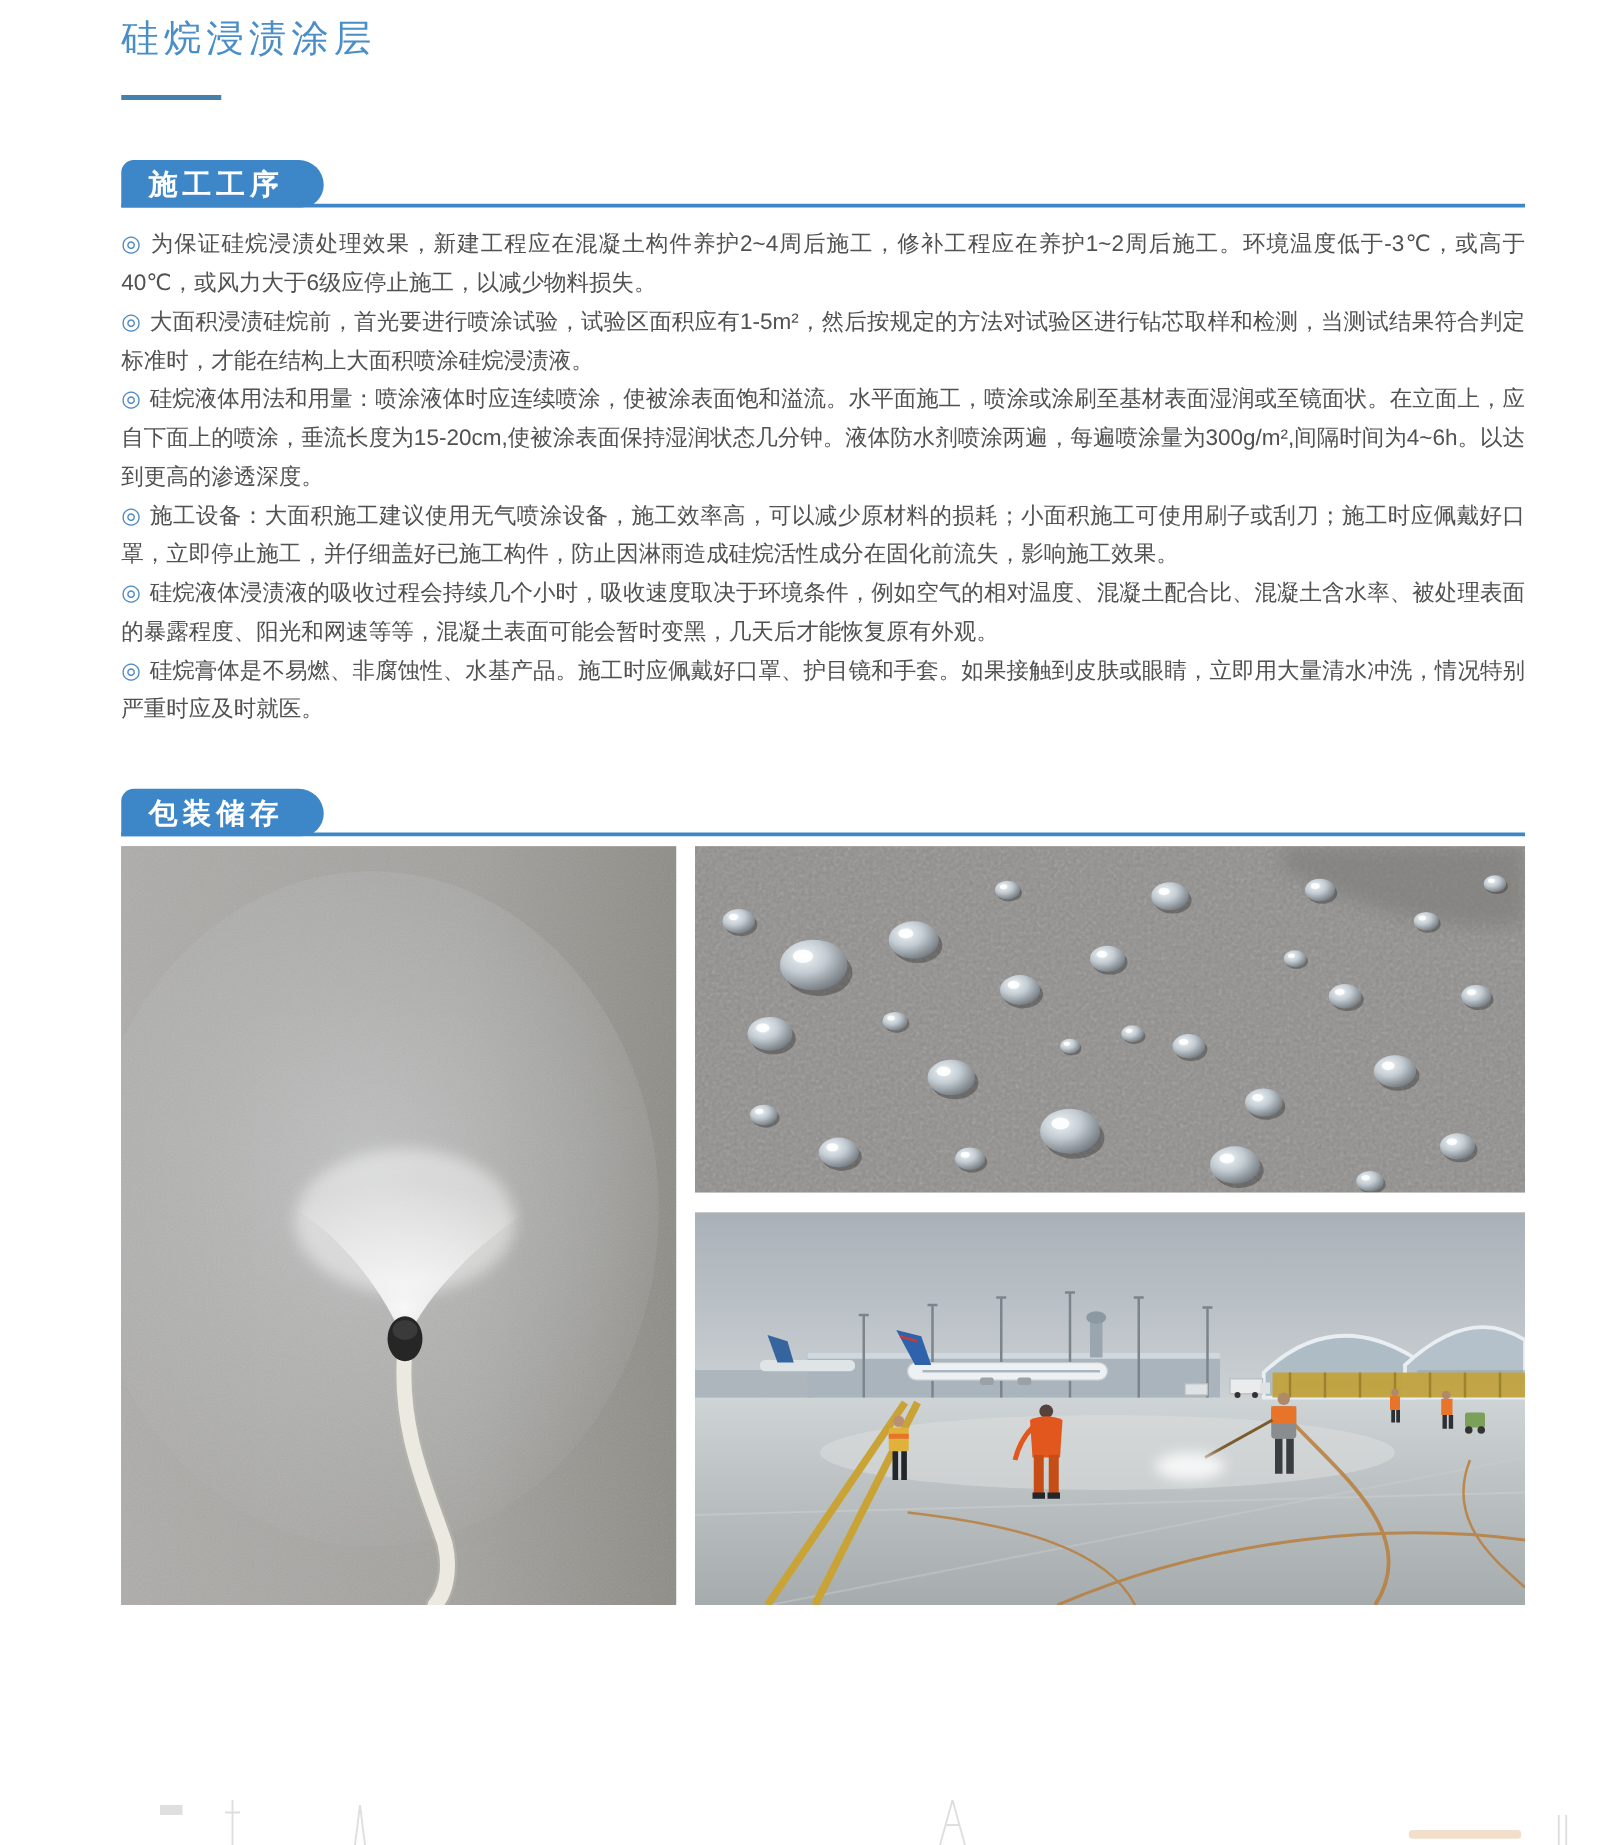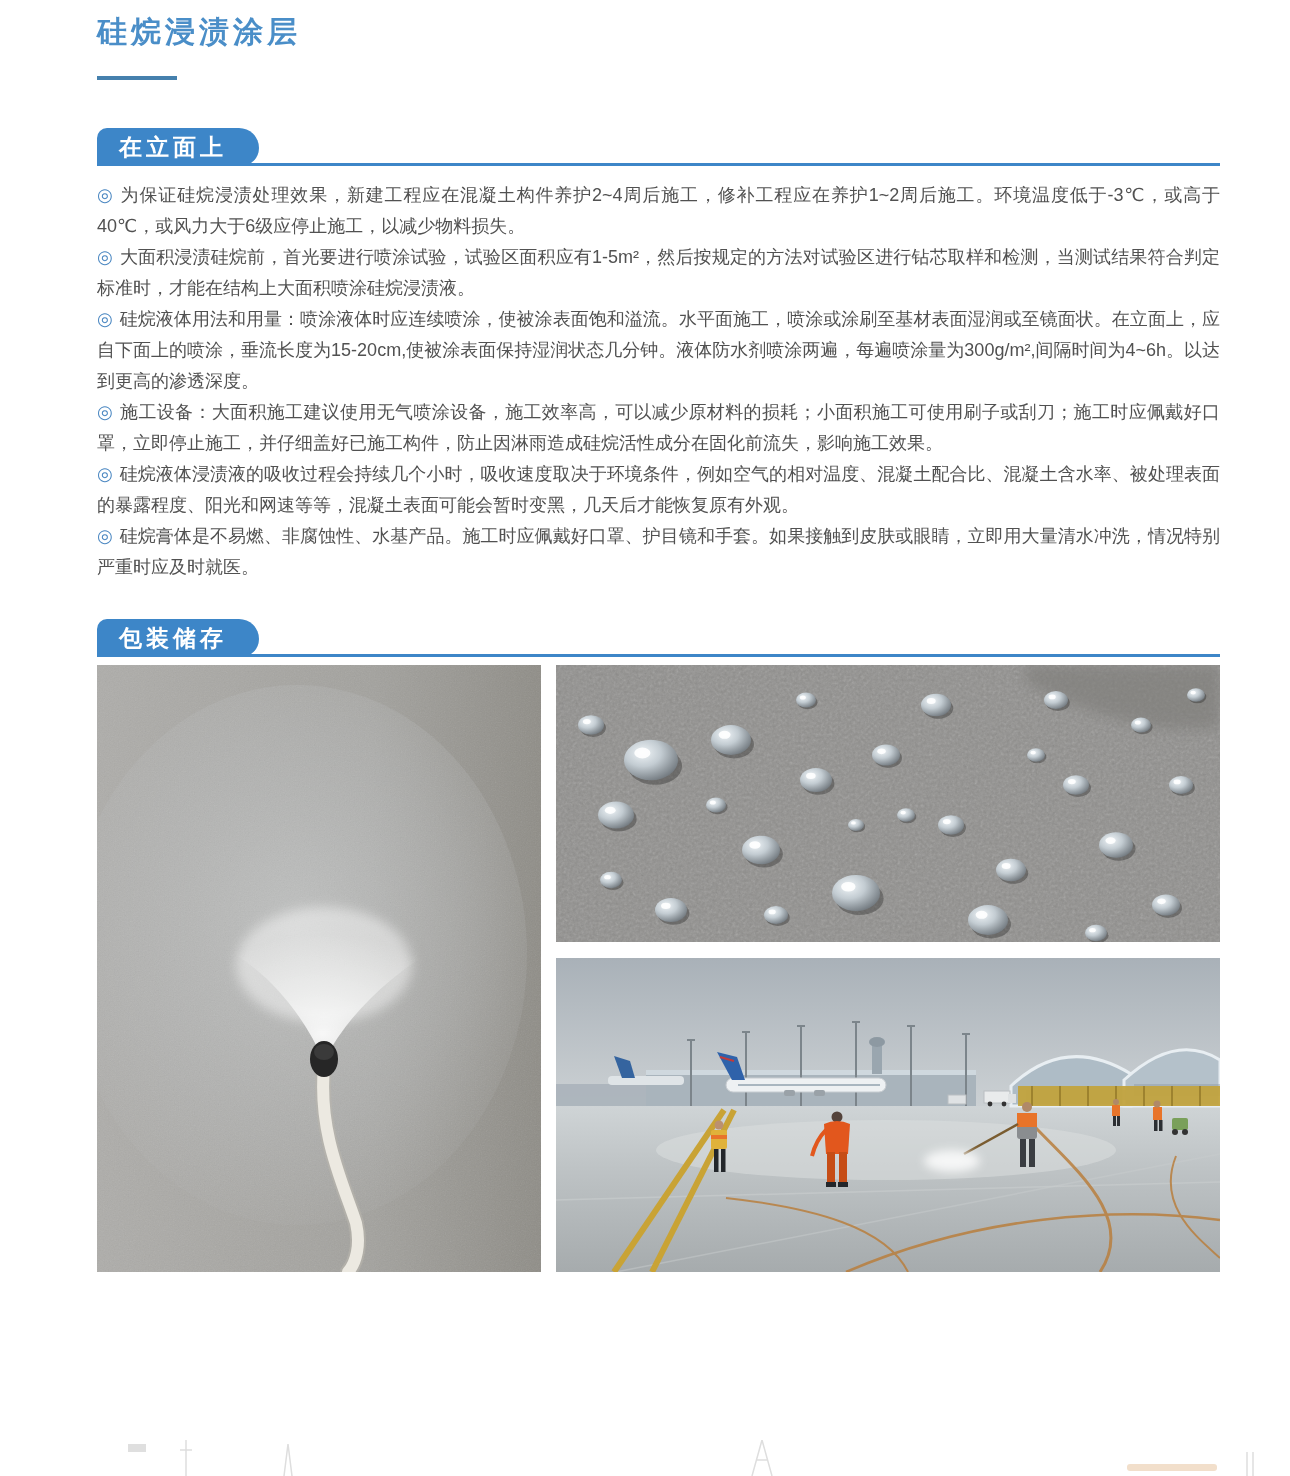--- a/index.html
+++ b/index.html
@@ -4,27 +4,27 @@
 <style>
   html,body { margin:0; padding:0; background:#ffffff; }
   .page {
     position:relative; width:1290px; height:1476px; background:#ffffff;
     overflow:hidden; font-family:"Liberation Sans","DejaVu Sans",sans-serif;
   }
   .content { position:absolute; left:97px; top:0; width:1123px; }
 
   .page-title {
     margin:0; padding-top:12px;
-    font-size:30px; line-height:40px; font-weight:700;
+    font-size:30px; line-height:40px; font-weight:400;
     color:#4a8ec8; letter-spacing:4px;
   }
   .title-dash { width:80px; height:4px; background:#4580ad; margin-top:24px; }
 
   .section-head { position:relative; margin-top:48px; height:38px; }
-  .section-head.second { margin-top:36px; }
+  .section-head.second { margin-top:48px; }
   .section-head .rule {
     position:absolute; left:0; right:0; bottom:0; height:3px; background:#3d86c8;
   }
   .badge {
     position:absolute; left:0; bottom:0; height:38px; line-height:38px;
     padding:0 32px 0 22px; background:#3d86c8; color:#ffffff;
     font-weight:700; font-size:23px; letter-spacing:4px;
     border-radius:10px 20px 18px 0;
   }
 
@@ -48,21 +48,21 @@
 </head>
 <body>
 
 <div class="page">
   <div class="content">
 
     <h1 class="page-title">硅烷浸渍涂层</h1>
     <div class="title-dash"></div>
 
     <div class="section-head">
-      <span class="badge">在立面上</span>
+      <span class="badge">施工工序</span>
       <div class="rule"></div>
     </div>
     <div class="bullets">
       <p class="bullet"><span class="marker">◎</span><span>为保证硅烷浸渍处理效果，新建工程应在混凝土构件养护2~4周后施工，修补工程应在养护1~2周后施工。环境温度低于-3℃，或高于40℃，或风力大于6级应停止施工，以减少物料损失。</span></p>
       <p class="bullet"><span class="marker">◎</span><span>大面积浸渍硅烷前，首光要进行喷涂试验，试验区面积应有1-5m²，然后按规定的方法对试验区进行钻芯取样和检测，当测试结果符合判定标准时，才能在结构上大面积喷涂硅烷浸渍液。</span></p>
       <p class="bullet"><span class="marker">◎</span><span>硅烷液体用法和用量：喷涂液体时应连续喷涂，使被涂表面饱和溢流。水平面施工，喷涂或涂刷至基材表面湿润或至镜面状。在立面上，应自下面上的喷涂，垂流长度为15-20cm,使被涂表面保持湿润状态几分钟。液体防水剂喷涂两遍，每遍喷涂量为300g/m²,间隔时间为4~6h。以达到更高的渗透深度。</span></p>
       <p class="bullet"><span class="marker">◎</span><span>施工设备：大面积施工建议使用无气喷涂设备，施工效率高，可以减少原材料的损耗；小面积施工可使用刷子或刮刀；施工时应佩戴好口罩，立即停止施工，并仔细盖好已施工构件，防止因淋雨造成硅烷活性成分在固化前流失，影响施工效果。</span></p>
       <p class="bullet"><span class="marker">◎</span><span>硅烷液体浸渍液的吸收过程会持续几个小时，吸收速度取决于环境条件，例如空气的相对温度、混凝土配合比、混凝土含水率、被处理表面的暴露程度、阳光和网速等等，混凝土表面可能会暂时变黑，几天后才能恢复原有外观。</span></p>
       <p class="bullet"><span class="marker">◎</span><span>硅烷膏体是不易燃、非腐蚀性、水基产品。施工时应佩戴好口罩、护目镜和手套。如果接触到皮肤或眼睛，立即用大量清水冲洗，情况特别严重时应及时就医。</span></p>
     </div>

